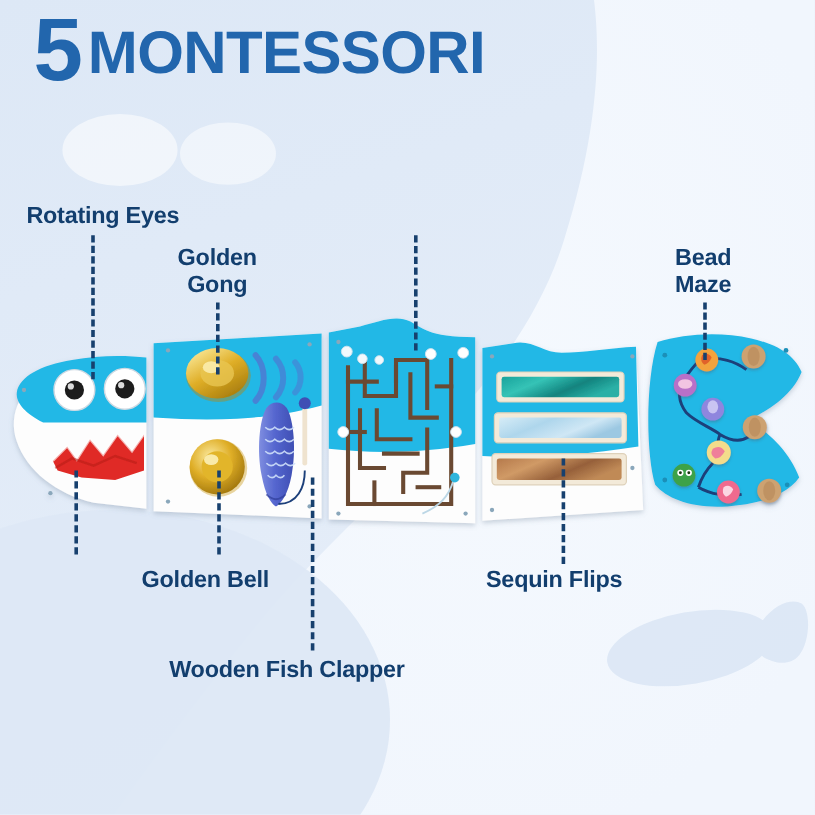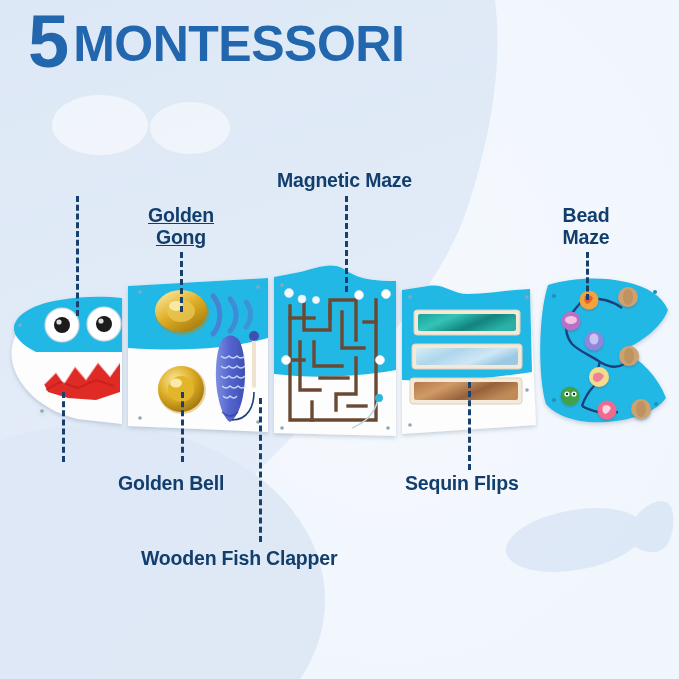--- a/index.html
+++ b/index.html
@@ -307,27 +307,27 @@
   <div class="leader" style="left:76px; top:196px; height:120px;"></div>
   <div class="leader" style="left:180px;top:252px; height:60px;"></div>
   <div class="leader" style="left:345px;top:196px; height:96px;"></div>
   <div class="leader" style="left:586px;top:252px; height:48px;"></div>
 
   <div class="leader" style="left:62px; top:392px; height:70px;"></div>
   <div class="leader" style="left:181px;top:392px; height:70px;"></div>
   <div class="leader" style="left:259px;top:398px; height:144px;"></div>
   <div class="leader" style="left:468px;top:382px; height:88px;"></div>
 
-
-  <div class="label center" style="left:140px; top:205px; width:82px;text-decoration:underline;">
+  <div class="label" style="left:22px; top:170px;">Rotating Eyes</div>
+
+  <div class="label center" style="left:140px; top:205px; width:82px;">
     <div>Golden</div>
     <div>Gong</div>
   </div>
 
-  <div class="label" style="left:277px; top:170px;">Magnetic Maze</div>
 
   <div class="label center" style="left:546px; top:205px; width:80px;">
     <div>Bead</div>
     <div>Maze</div>
   </div>
 
 
   <div class="label" style="left:118px; top:473px;">Golden Bell</div>
 
   <div class="label" style="left:141px; top:548px;text-align:center;">Wooden Fish Clapper</div>

